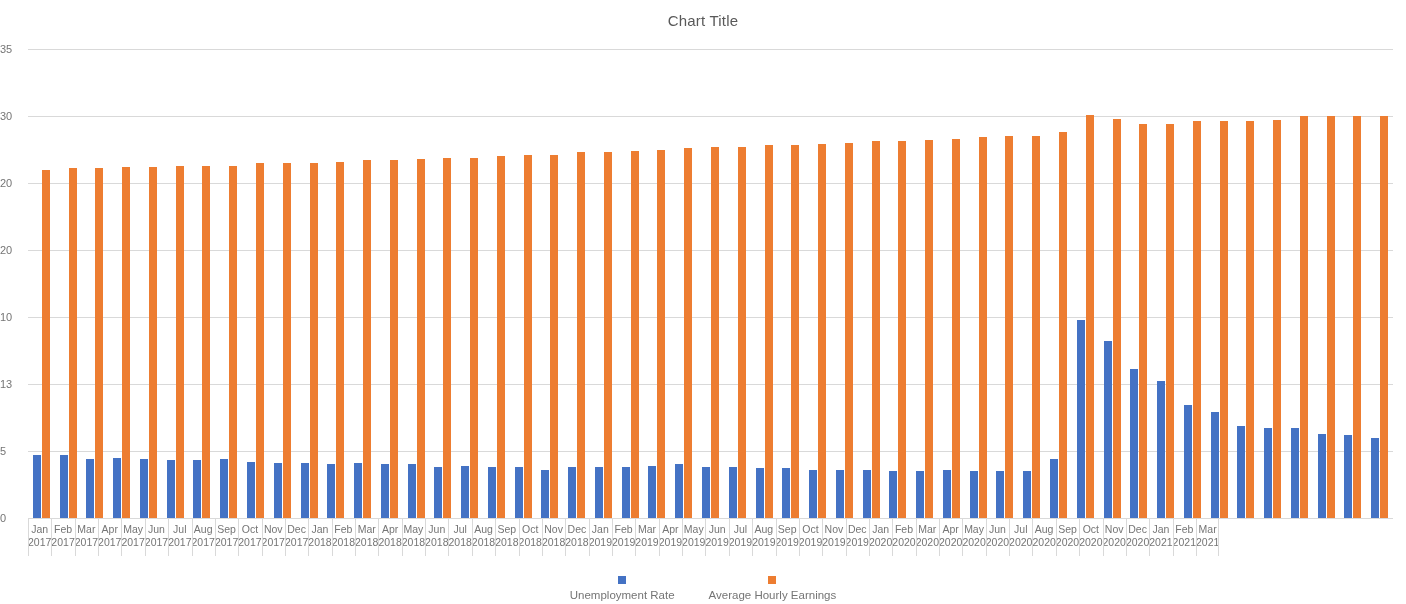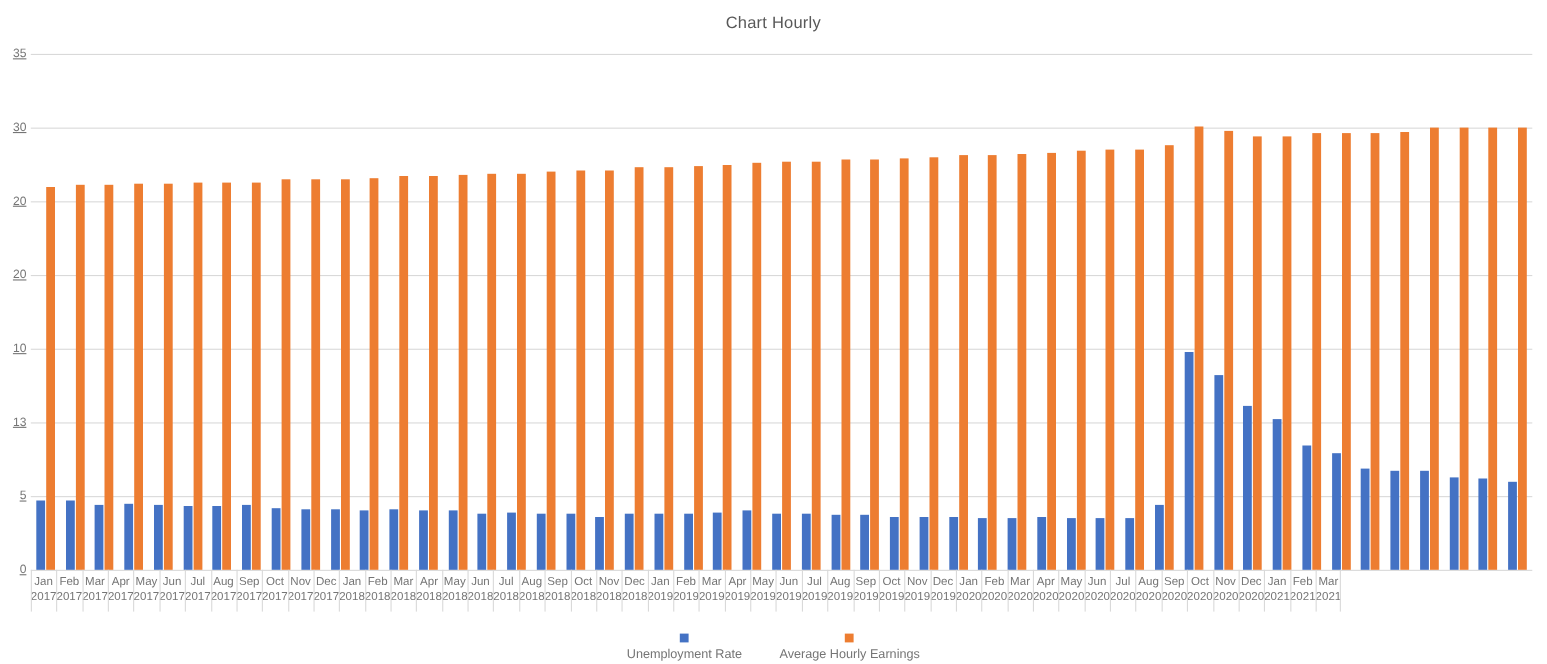--- a/index.html
+++ b/index.html
@@ -48,27 +48,25 @@
     position: absolute;
     left: 0;
     top: 0;
     width: 24px;
     height: 604px;
   }
   .y-label {
     position: absolute;
     right: 0;
     width: 24px;
-    text-align: right;
     font-size: 11px;
     color: #757575;
     line-height: 11px;
     margin-top: -5px;
     white-space: nowrap;
-    text-decoration: underline;
   }
 
   #grid {
     position: absolute;
     left: 28px;
     top: 0;
     width: 1365px;
     height: 604px;
   }
   .gridline {
@@ -179,21 +177,21 @@
     display: inline-block;
   }
   .legend-swatch.s0 { background: #4472c4; }
   .legend-swatch.s1 { background: #ed7d31; }
 </style>
 </head>
 <body>
 
 <div id="chart-root">
 
-  <div id="chart-title">Chart Hourly</div>
+  <div id="chart-title">Chart Title</div>
 
   <div id="plot-wrap">
     <div id="y-axis-labels">
         <div class="y-label" style="top: 518px;">0</div>
         <div class="y-label" style="top: 451px;">5</div>
         <div class="y-label" style="top: 384px;">13</div>
         <div class="y-label" style="top: 317px;">10</div>
         <div class="y-label" style="top: 250px;">20</div>
         <div class="y-label" style="top: 183px;">20</div>
         <div class="y-label" style="top: 116px;">30</div>

